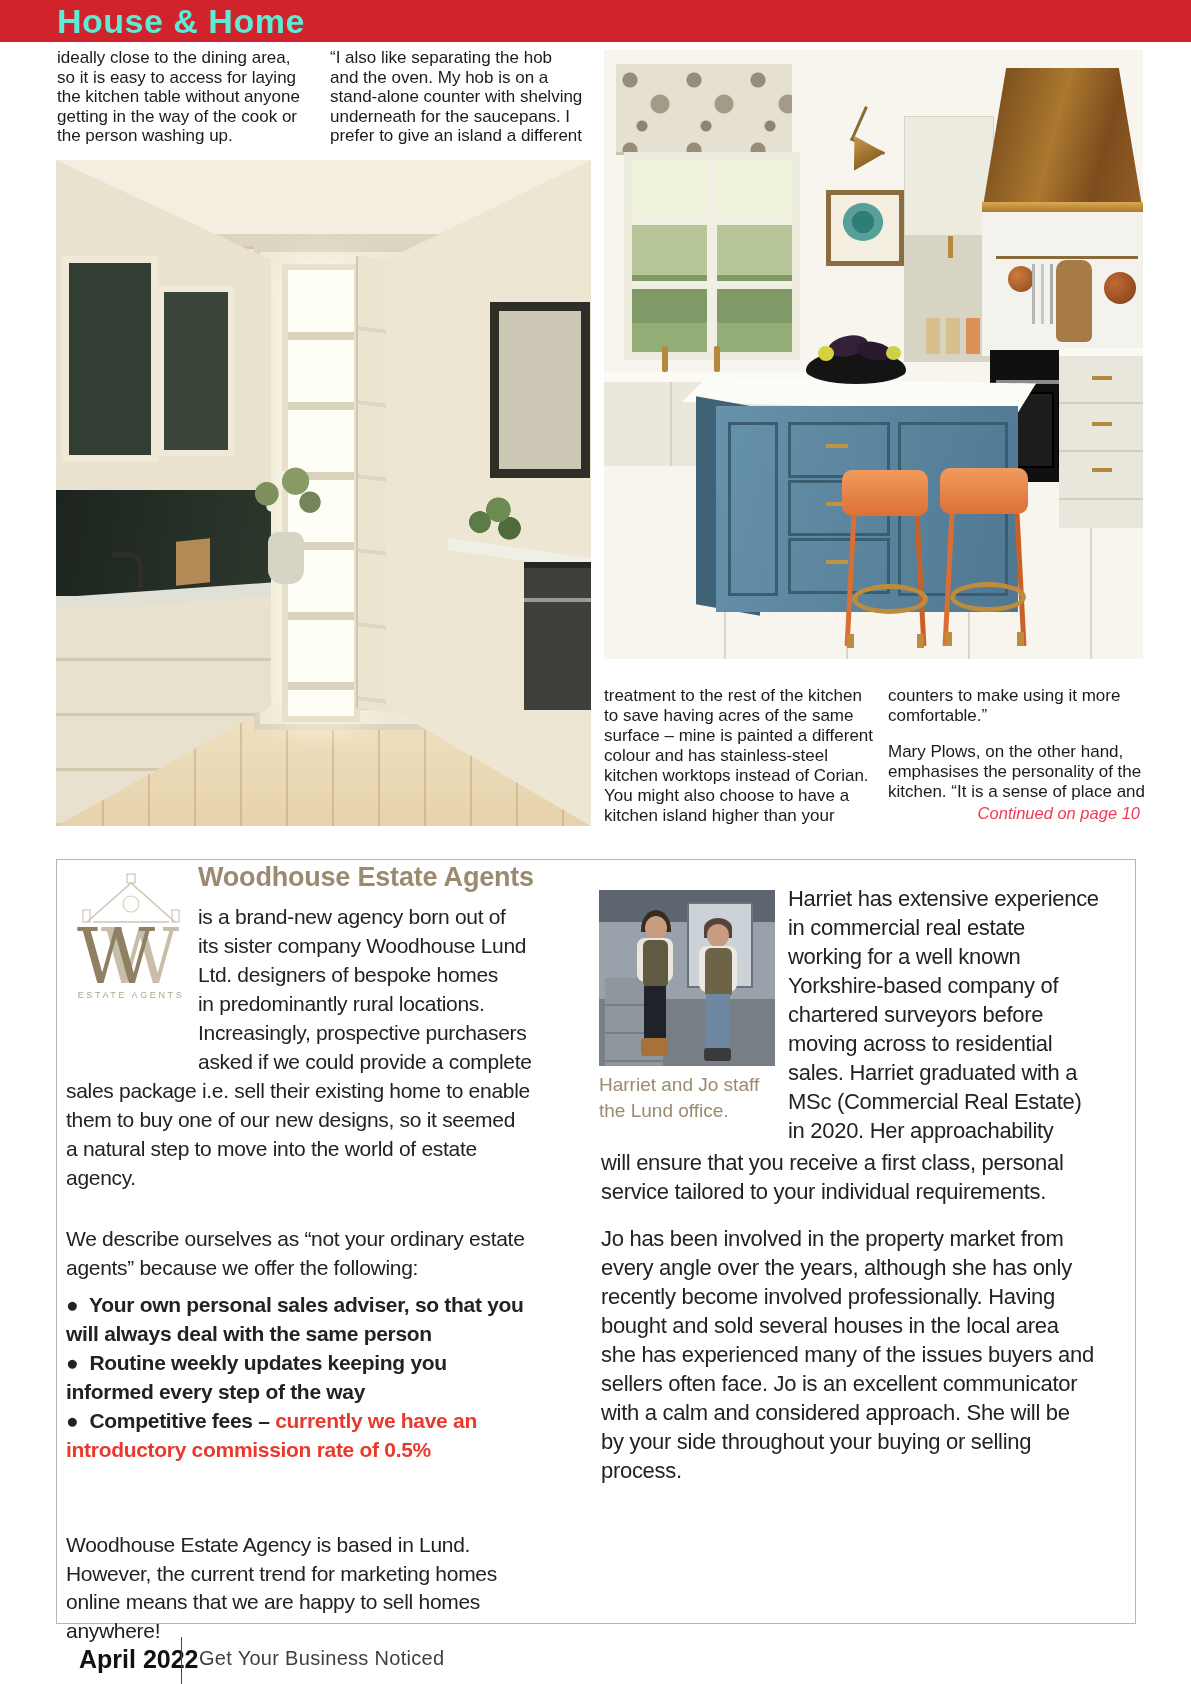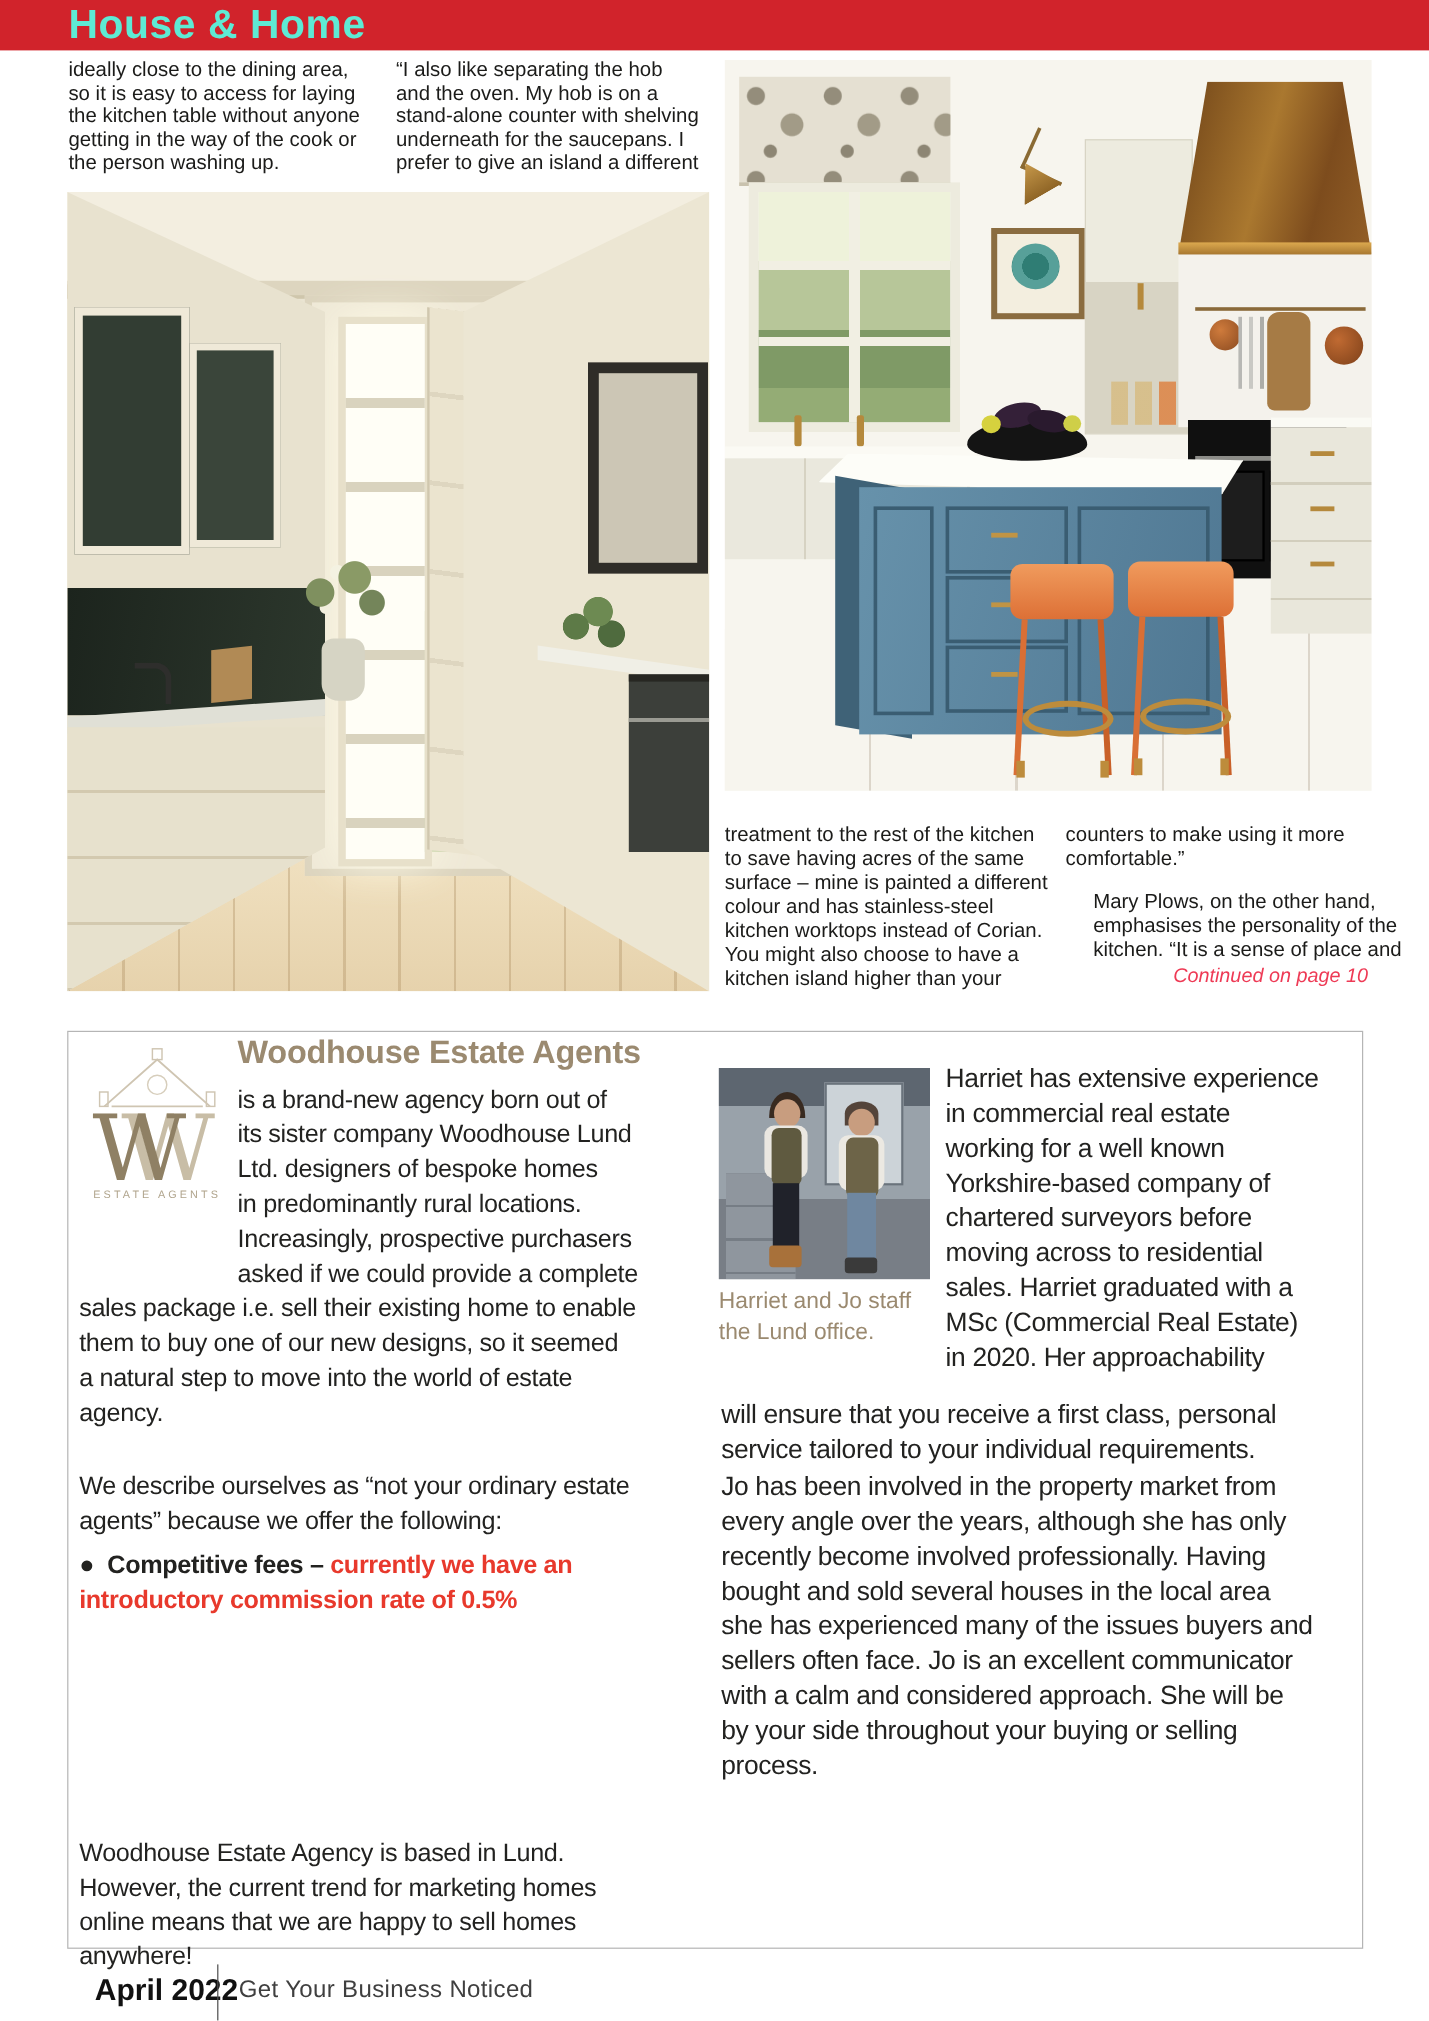--- a/index.html
+++ b/index.html
@@ -14,42 +14,42 @@
 
   
   .intro-col{position:absolute;top:48px;font-size:17px;line-height:19.5px;color:#1b1b19;}
   .intro-left{left:57px;width:272px;}
   .intro-right{left:330px;width:258px;}
 
   
   .below{position:absolute;font-size:17px;line-height:20px;color:#1b1b19;}
   .below-l{left:604px;top:686px;width:278px;}
   .below-r1{left:888px;top:686px;width:258px;}
-  .below-r2{left:888px;top:742px;width:258px;margin-left:23px;}
+  .below-r2{left:888px;top:742px;width:258px;}
   .continued{position:absolute;right:51px;top:804px;font-size:16.5px;font-style:italic;
              font-weight:400;color:#ee3a55;}
 
   
   .adbox{position:absolute;left:56px;top:859px;width:1080px;height:765px;box-sizing:border-box;
          border:1px solid #b5b5b5;background:#ffffff;}
   .adbox *{box-sizing:border-box;}
   .ad-logo{position:absolute;left:12px;top:10px;width:124px;height:134px;}
   .ad-title{position:absolute;left:141px;top:2px;margin:0;font-size:27px;font-weight:bold;
             color:#9b8a70;letter-spacing:-.2px;}
   .ad-body{font-size:21px;line-height:29px;letter-spacing:-.3px;color:#222220;}
   .ad-ind{position:absolute;left:141px;top:42px;width:380px;}
   .ad-rest{position:absolute;left:9px;top:216px;width:516px;}
   .ad-desc{position:absolute;left:9px;top:364px;width:516px;}
   .ad-bullets{position:absolute;left:9px;top:430px;width:516px;font-weight:bold;}
   .ad-bullets div{white-space:pre-line;}
   .red{color:#e8392c;}
   .ad-based{position:absolute;left:9px;top:647px;width:516px;line-height:28.5px;margin-top:24px;}
   .ad-right{font-size:22px;line-height:29px;letter-spacing:-.3px;color:#222220;}
   .ad-r1a{position:absolute;left:731px;top:24px;width:344px;}
-  .ad-r1b{position:absolute;left:544px;top:288px;width:535px;margin-top:16px;}
+  .ad-r1b{position:absolute;left:544px;top:288px;width:535px;}
   .ad-r2{position:absolute;left:544px;top:364px;width:535px;}
   .ad-r3{position:absolute;left:544px;top:645px;width:535px;line-height:28.5px;}
   .staff-caption{position:absolute;left:542px;top:212px;width:190px;font-size:19px;
                  line-height:26px;color:#9b8a70;}
 
   
   .footer-issue{position:absolute;left:57px;top:1645px;font-size:25px;font-weight:bold;color:#111;margin-left:22px;}
   .footer-divider{position:absolute;left:181px;top:1637px;width:1px;height:47px;background:#4c4c4c;}
   .footer-tagline{position:absolute;left:199px;top:1647px;font-size:20px;color:#3f3f3f;letter-spacing:.3px;}
 
@@ -360,20 +360,24 @@
 Increasingly, prospective purchasers
 asked if we could provide a complete</div>
     <div class="ad-body ad-rest lines">sales package i.e. sell their existing home to enable
 them to buy one of our new designs, so it seemed
 a natural step to move into the world of estate
 agency.</div>
     <div class="ad-body ad-desc lines">We describe ourselves as “not your ordinary estate
 agents” because we offer the following:</div>
 
     <div class="ad-body ad-bullets">
+      <div>●&nbsp; Your own personal sales adviser, so that you
+will always deal with the same person
+●&nbsp; Routine weekly updates keeping you
+informed every step of the way</div>
       <div><span>●&nbsp; Competitive fees –&nbsp;</span><span class="red">currently we have an</span></div>
       <div class="red">introductory commission rate of 0.5%</div>
     </div>
 
     <div class="ad-body ad-based lines">Woodhouse Estate Agency is based in Lund.
 However, the current trend for marketing homes
 online means that we are happy to sell homes
 anywhere!</div>
 
     <div class="photo staff-photo">

